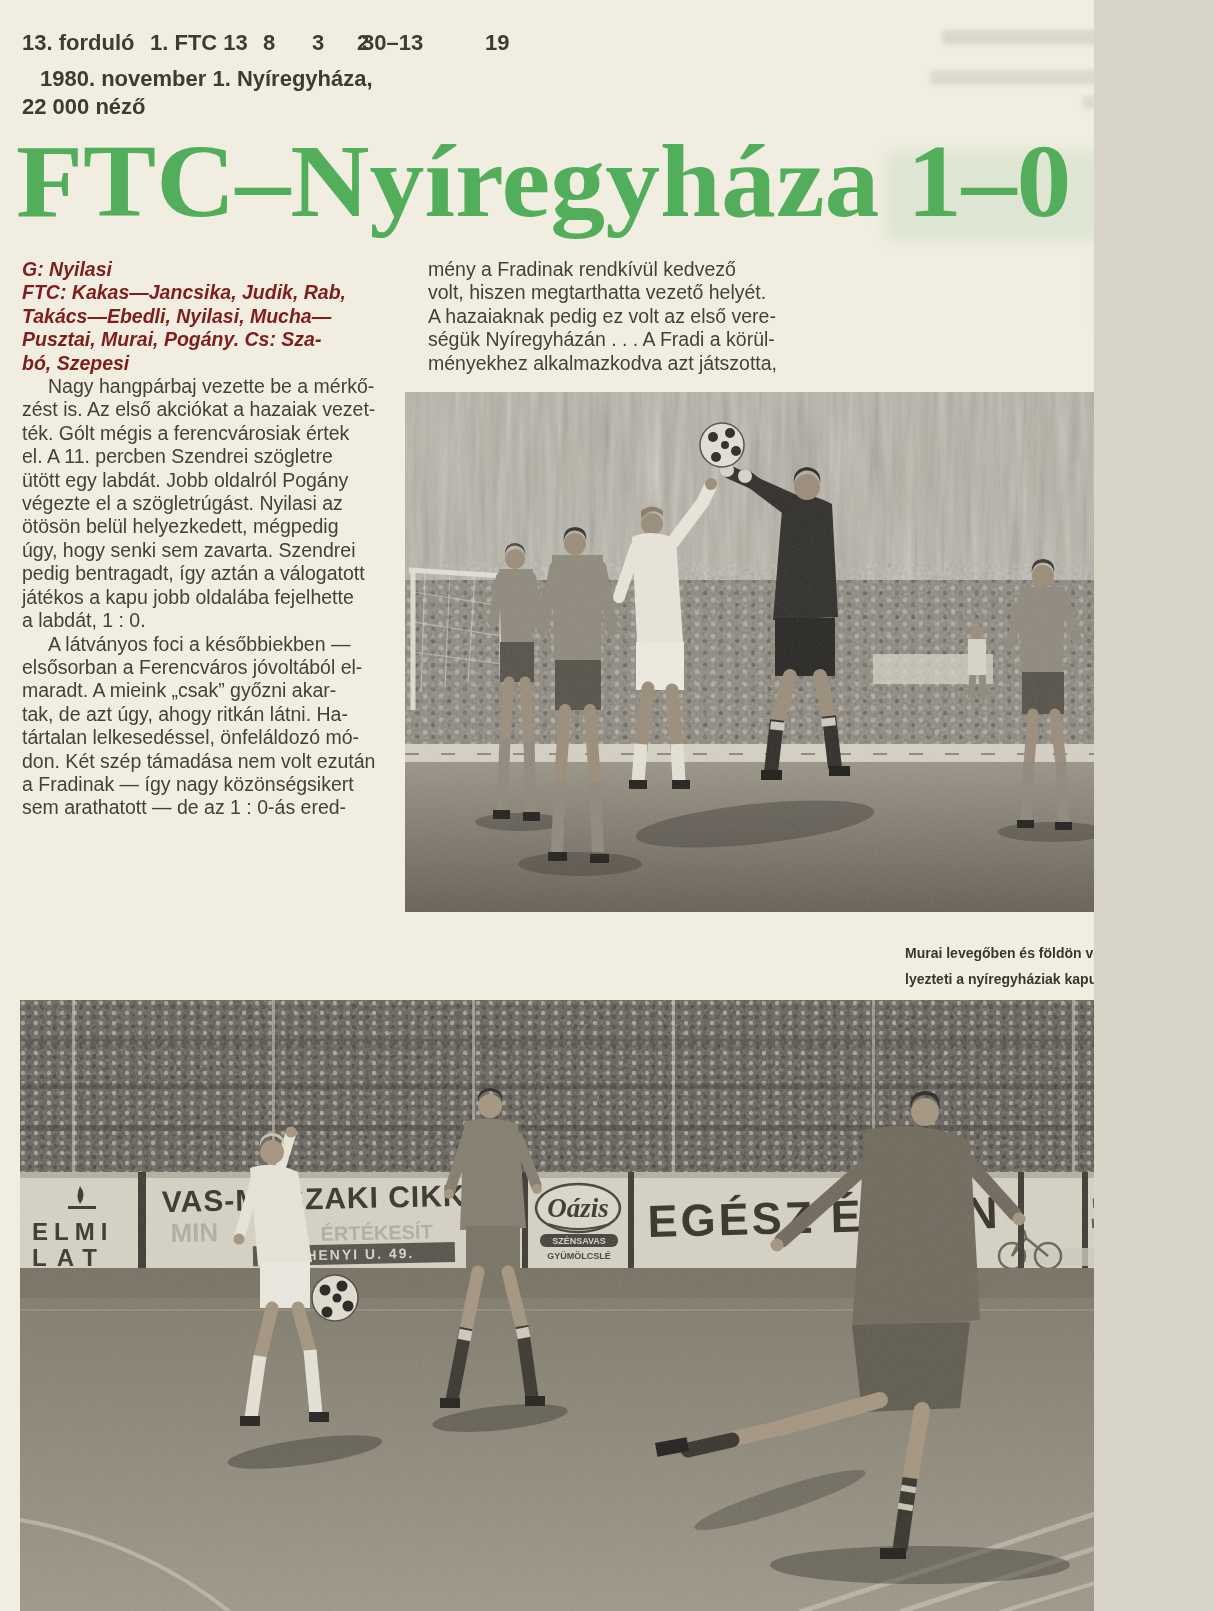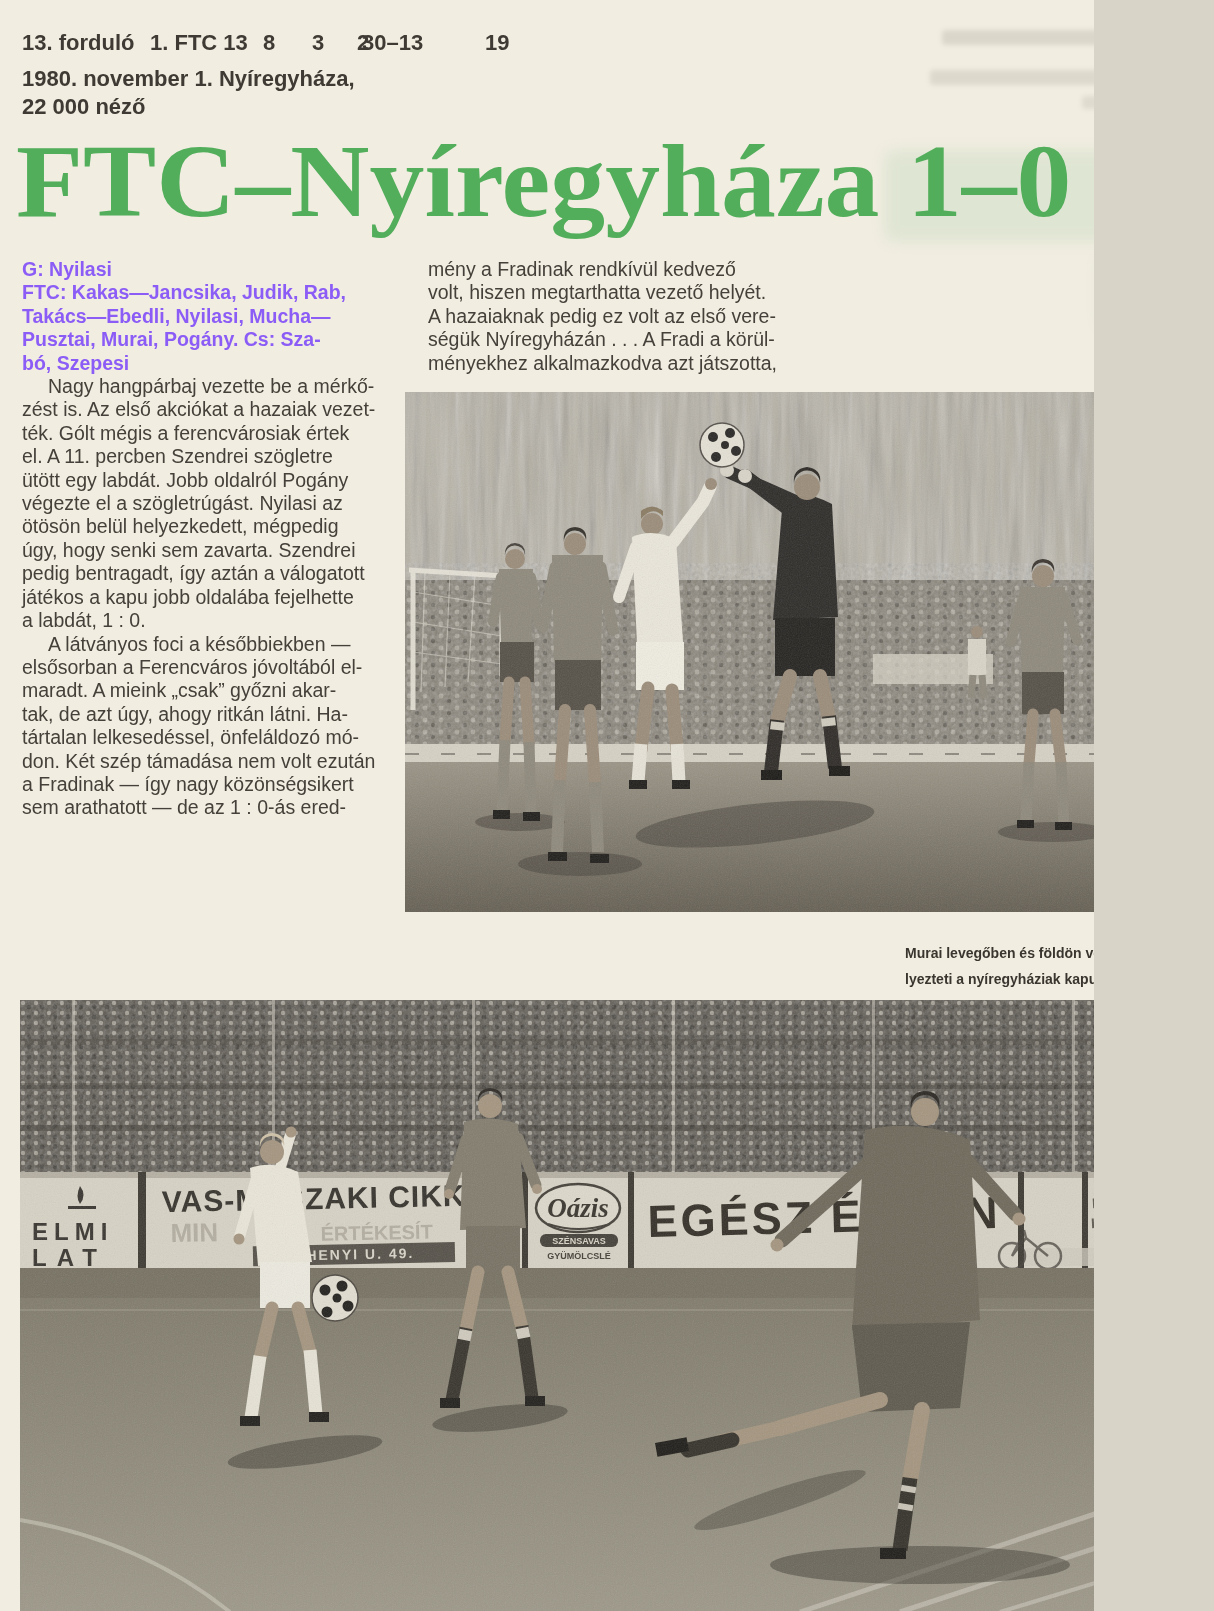--- a/index.html
+++ b/index.html
@@ -4,42 +4,42 @@
 <style>
   html,body{margin:0;padding:0;background:#d8d4c8;}
   .page{position:relative;width:1094px;height:1611px;background:#f1ede1;overflow:hidden;
         font-family:"Liberation Sans",sans-serif;color:#45413a;}
   
   .standings{position:absolute;left:22px;top:30px;width:620px;height:28px;font-weight:bold;font-size:22px;color:#3f3b34;}
   .standings span{position:absolute;top:0;white-space:nowrap;}
   .st-round{left:0;}  .st-team{left:104px;margin-left:24px;} .st-w{left:241px;} .st-d{left:290px;}
   .st-l{left:335px;}  .st-g{left:340px;}   .st-p{left:463px;}
   .dateline{position:absolute;left:22px;font-weight:bold;font-size:22px;color:#3f3b34;white-space:nowrap;}
-  .dl1{top:66px;} .dl2{top:94px;}
+  .dl1{top:66px;margin-left:18px;} .dl2{top:94px;}
   
   .ghost{position:absolute;background:#8d887c;filter:blur(2.5px);border-radius:3px;pointer-events:none;}
   .g1{left:942px;top:30px;width:248px;height:15px;opacity:.22;}
   .g2{left:930px;top:70px;width:268px;height:15px;opacity:.20;}
   .g3{left:1082px;top:96px;width:108px;height:13px;opacity:.18;}
   .ghost-green{position:absolute;background:#7fbc87;filter:blur(7px);border-radius:10px;pointer-events:none;}
   .gt1{left:884px;top:150px;width:326px;height:92px;opacity:.15;}
   .gt2{left:1098px;top:252px;width:108px;height:78px;opacity:.10;}
   .smudge{position:absolute;left:1193px;top:52px;width:15px;height:84px;background:#e07a86;
           opacity:.40;filter:blur(3px);border-radius:8px;pointer-events:none;}
   
   .headline{position:absolute;left:16px;top:128px;margin:0;font-family:"Liberation Serif",serif;
             font-weight:bold;font-size:104px;line-height:1.02;letter-spacing:0px;color:#52ae5b;
             transform:scaleX(1.055);transform-origin:left top;white-space:nowrap;}
   
   .col{position:absolute;top:258px;}
   .col1{left:22px;width:380px;}
   .col2{left:428px;width:382px;}
   .col3{left:800px;width:394px;}
   .col p{margin:0;font-size:19.5px;line-height:23.4px;white-space:pre-line;text-align:left;}
-  .lead{font-weight:bold;color:#8b5cf6;font-size:20.5px;}
+  .lead{font-weight:bold;color:#7f1d1d;font-size:20.5px;font-style:italic;}
   .indent{text-indent:26px;}
   
   .photo1{position:absolute;left:405px;top:392px;width:786px;height:520px;margin:0;}
   .caption{position:absolute;left:905px;top:941px;width:268px;font-weight:bold;font-size:14px;
            line-height:25.5px;color:#3a362f;white-space:pre-line;}
   
   .photo2{position:absolute;left:20px;top:1000px;width:1177px;height:612px;margin:0;}
   svg{display:block;}
 </style>
 </head>

